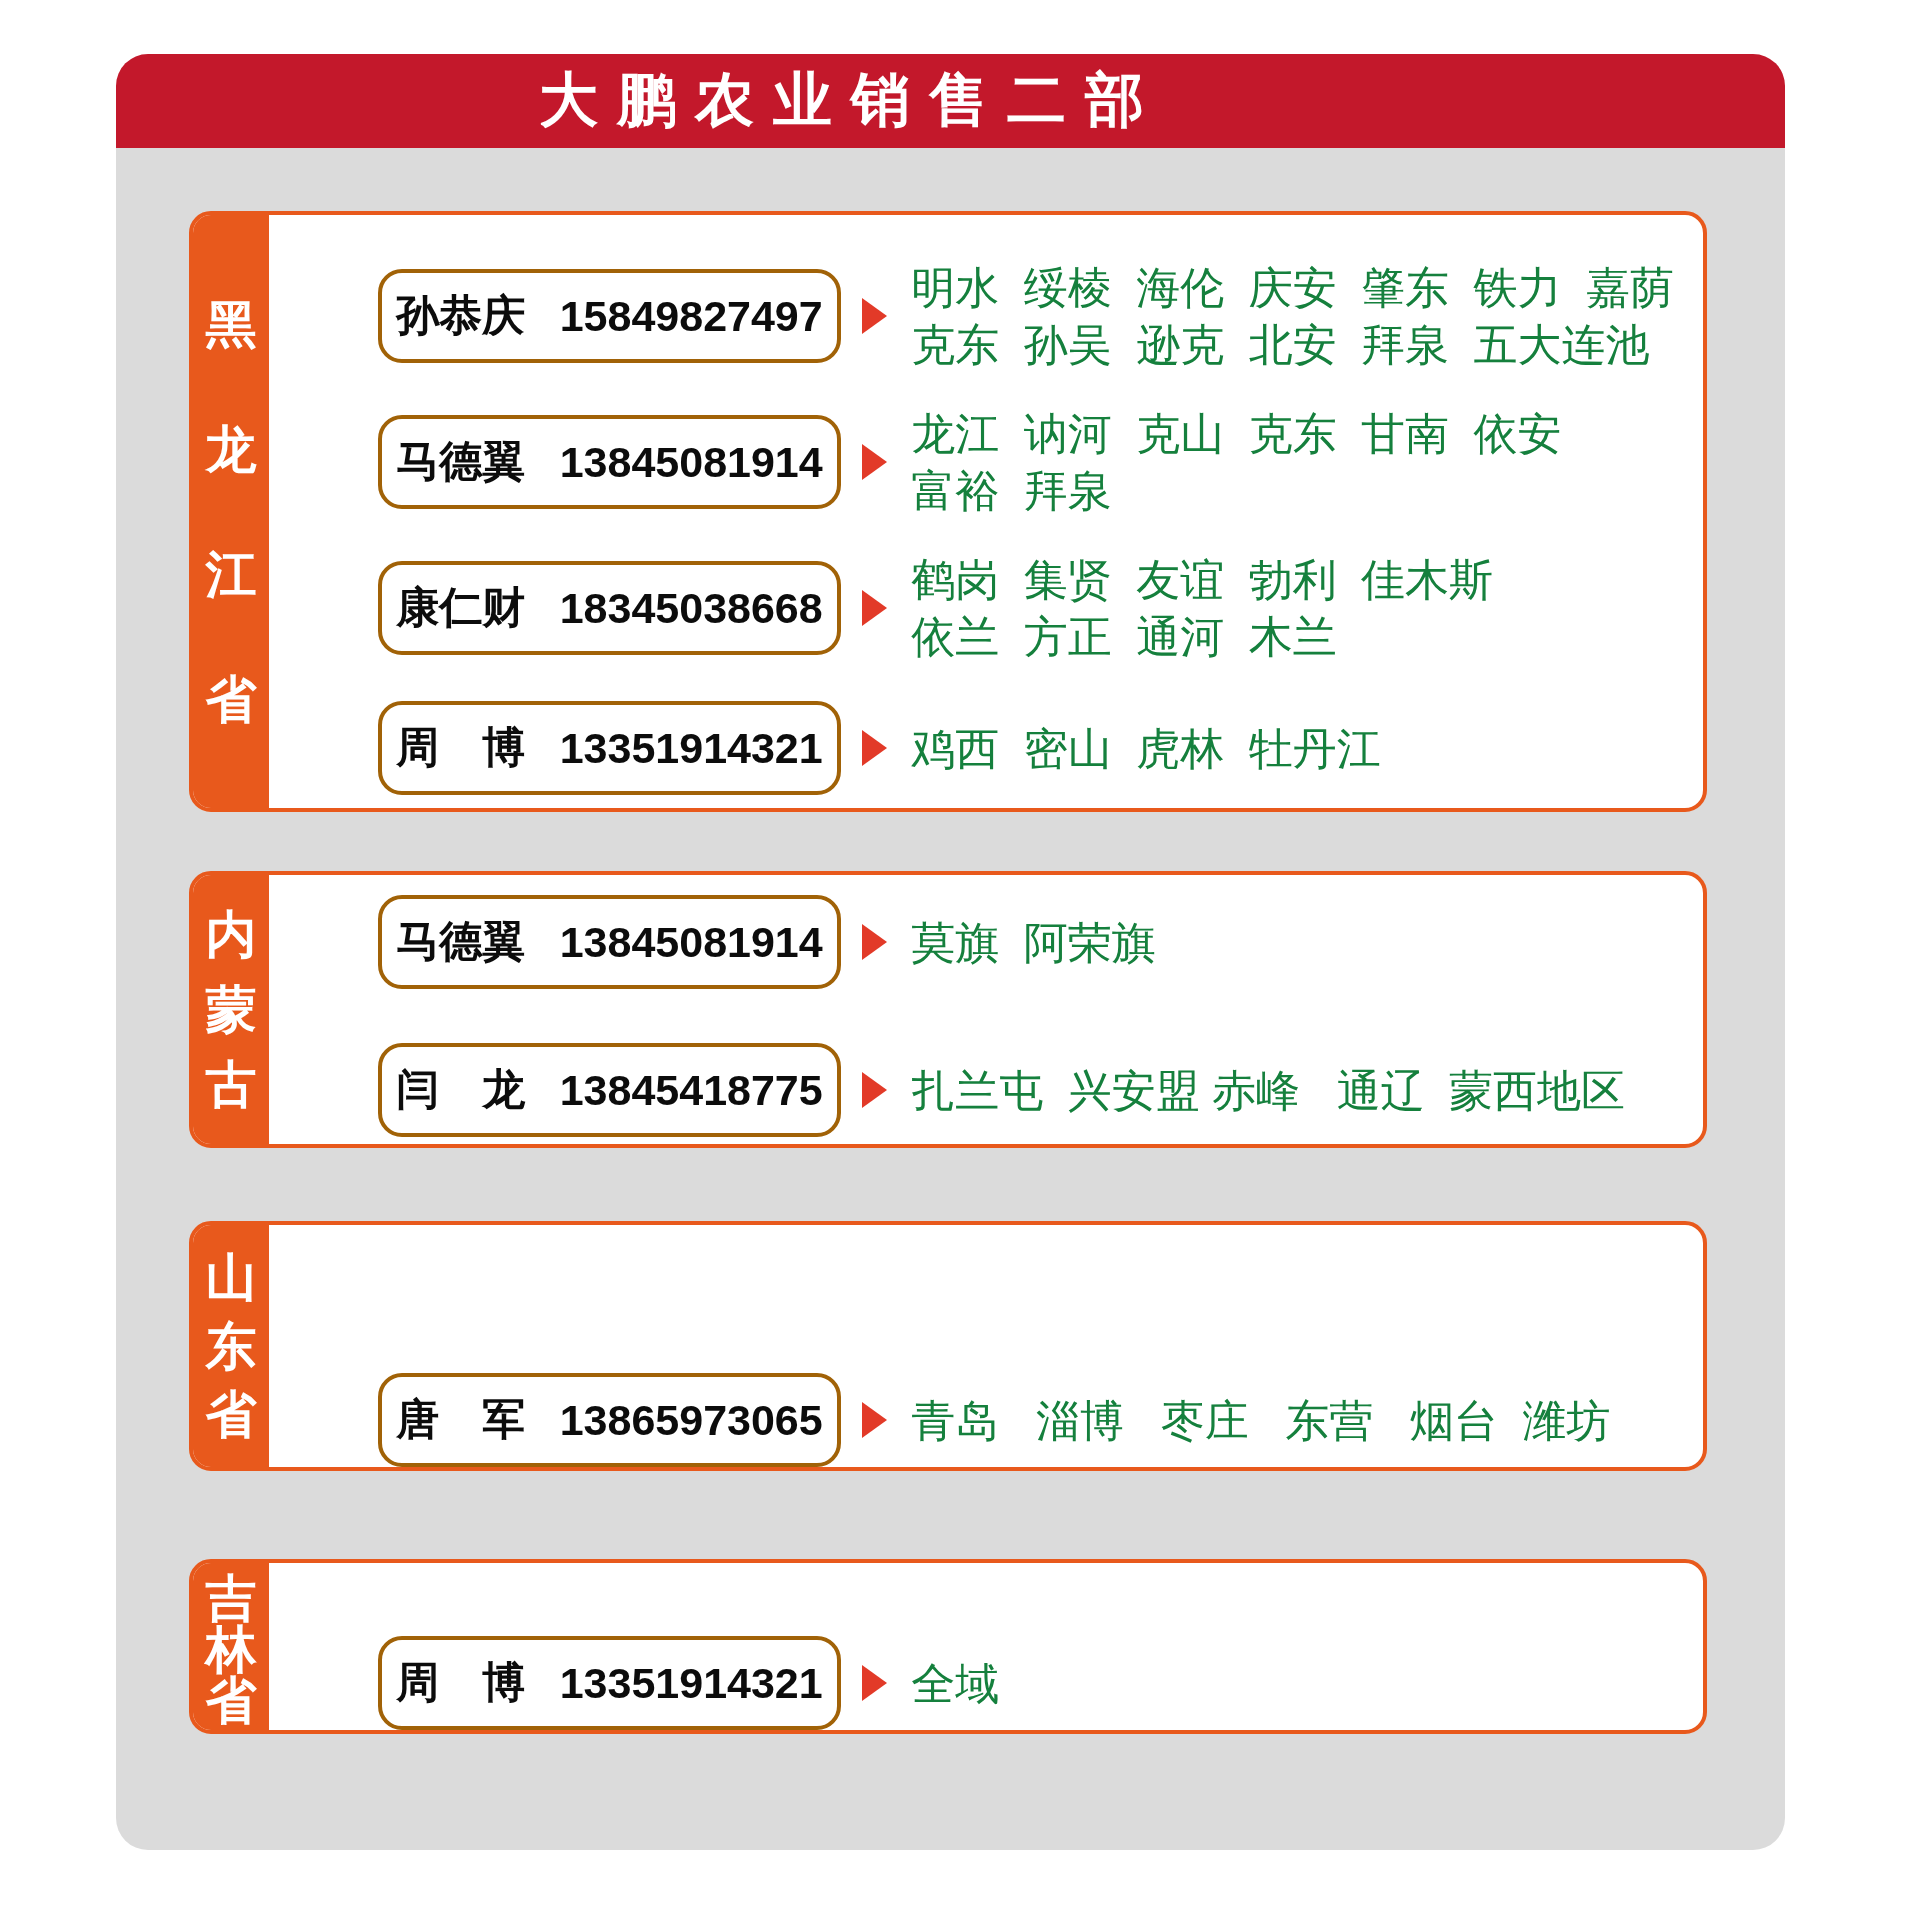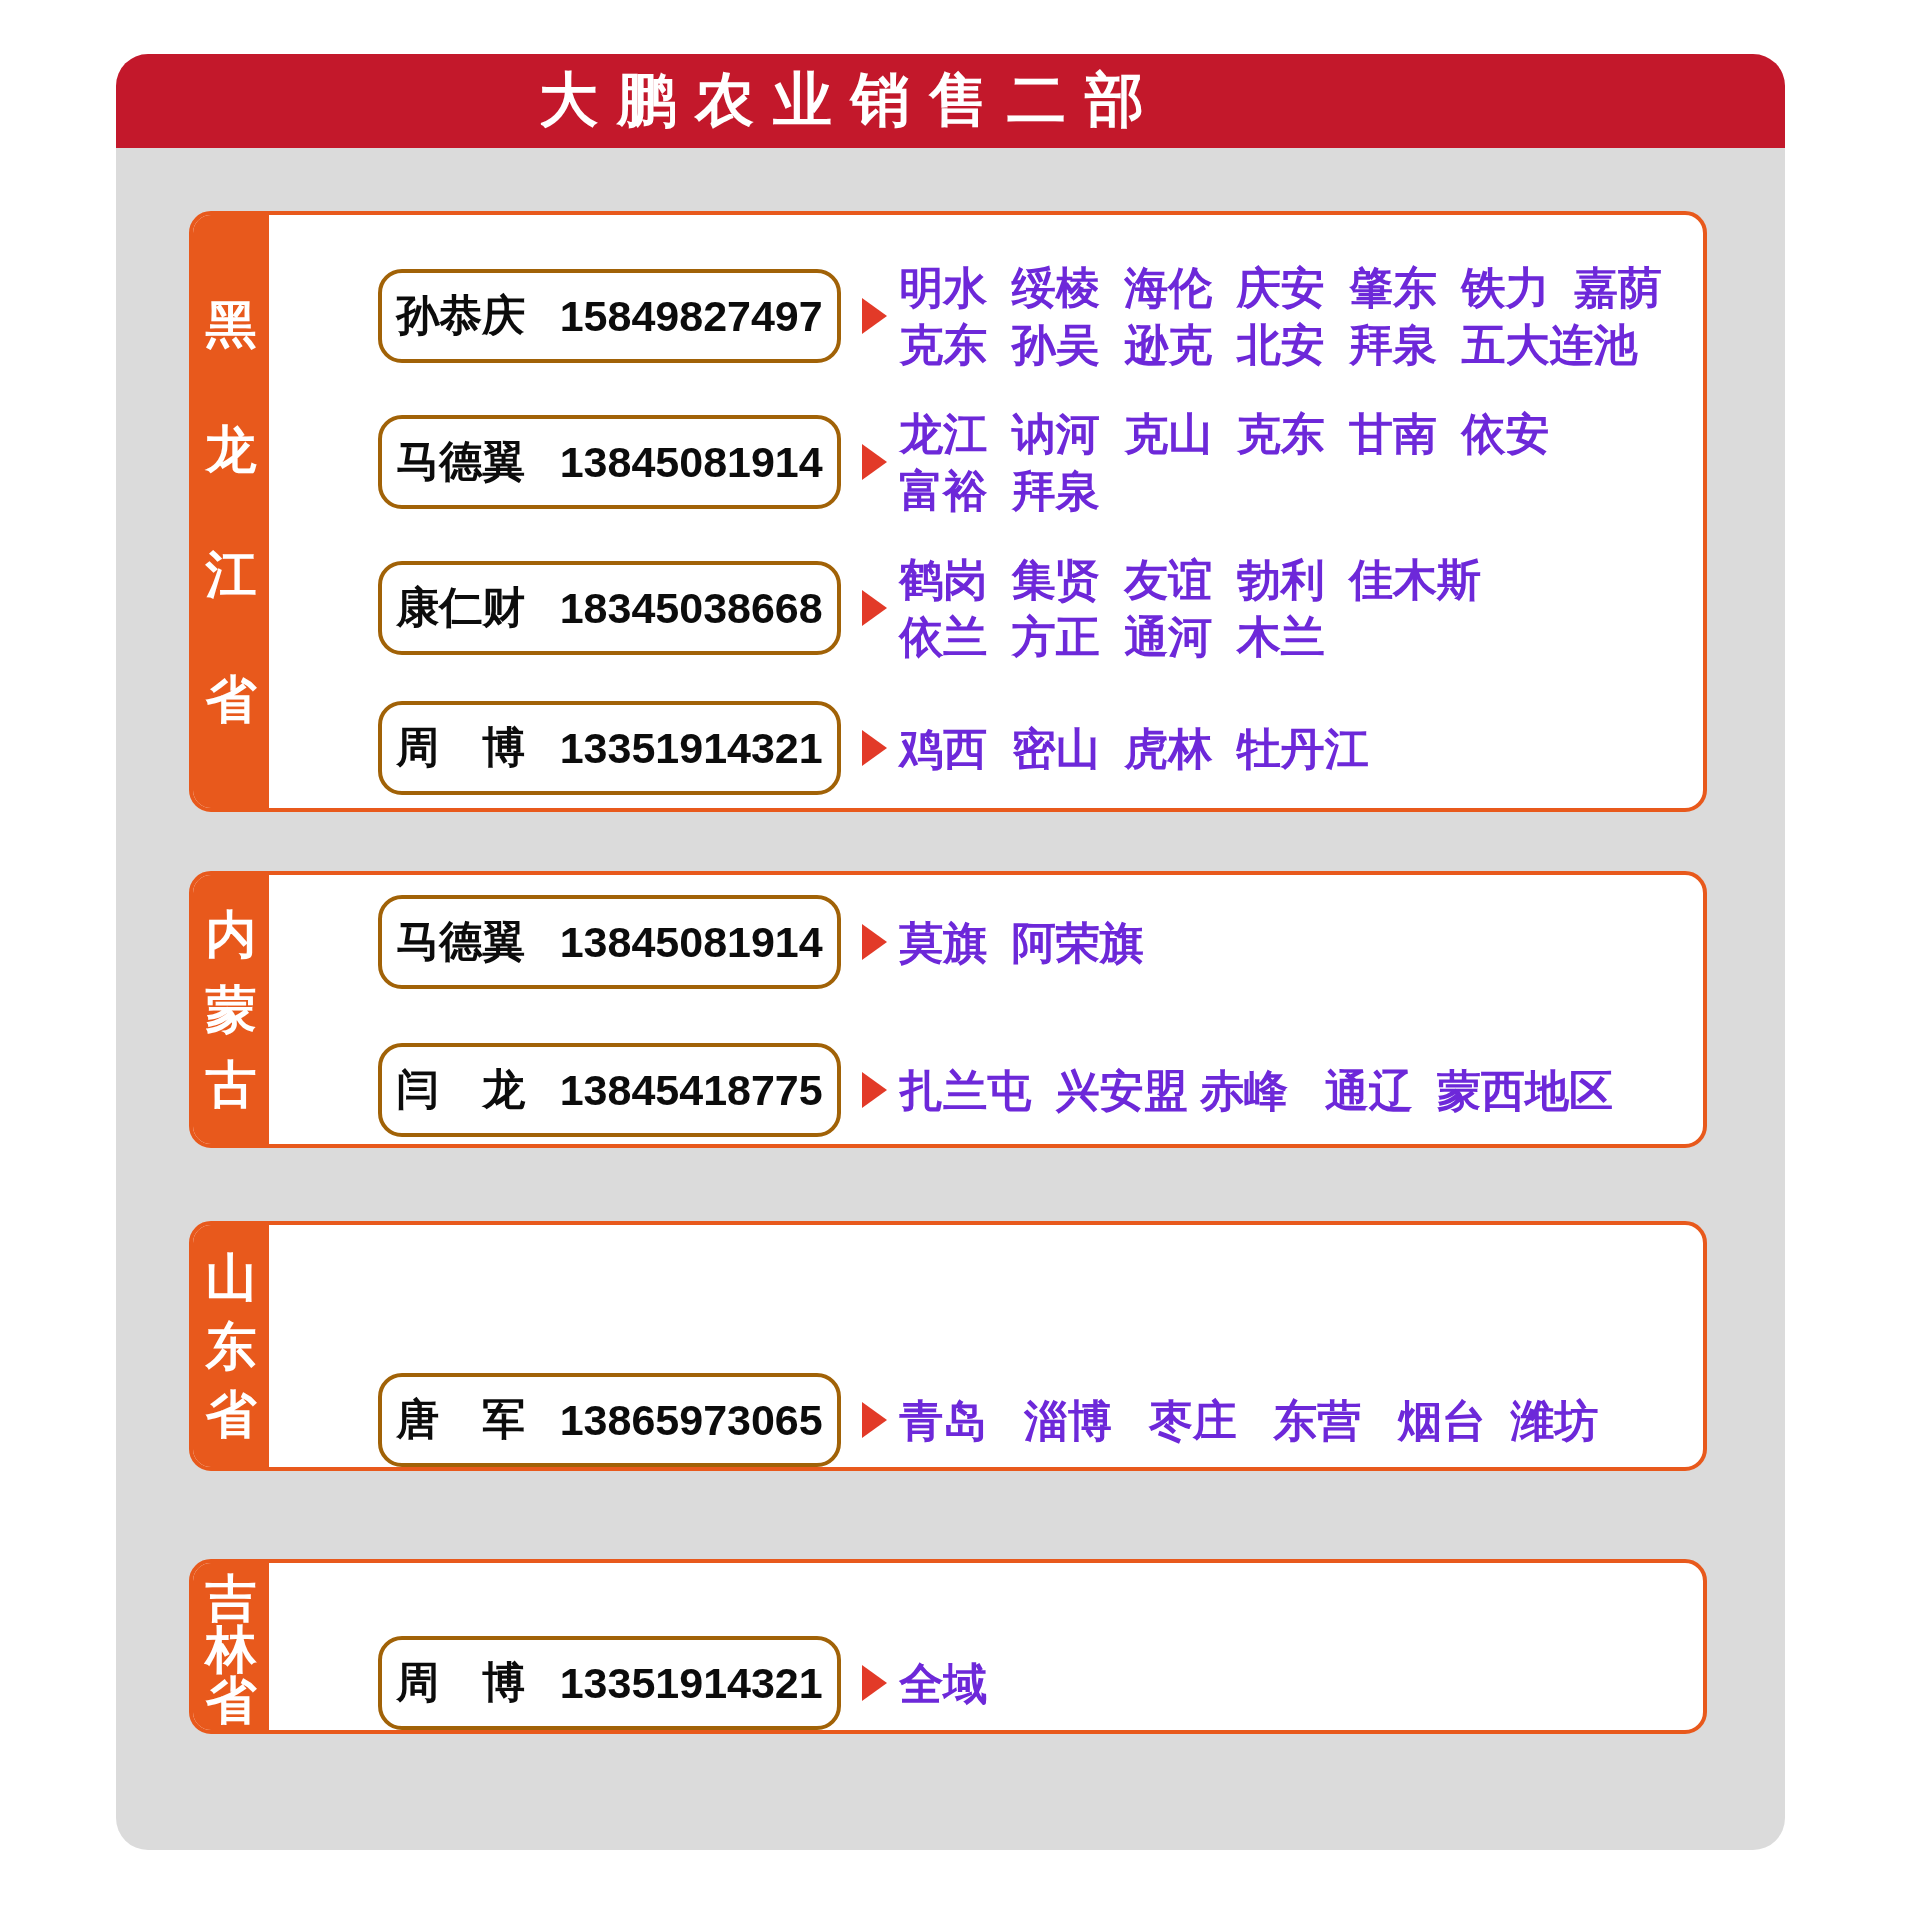--- a/index.html
+++ b/index.html
@@ -116,24 +116,25 @@
     border-bottom: 18px solid transparent;
     margin-left: 20.6px;
     margin-right: 12.7px;
   }
   .regions {
     display: flex;
     flex-direction: column;
   }
   .rline {
     font-size: 44px;
-    font-weight: bold;
-    color: #6d28d9;
+    font-weight: normal;
+    color: #15803d;
     line-height: 57px;
     white-space: pre;
+    margin-left: 12px;
   }
 </style>
 </head>
 <body>
 
 <div class="page">
   <div class="board">
 
     <div class="board-header">
       <div class="board-title">大鹏农业销售二部</div>

